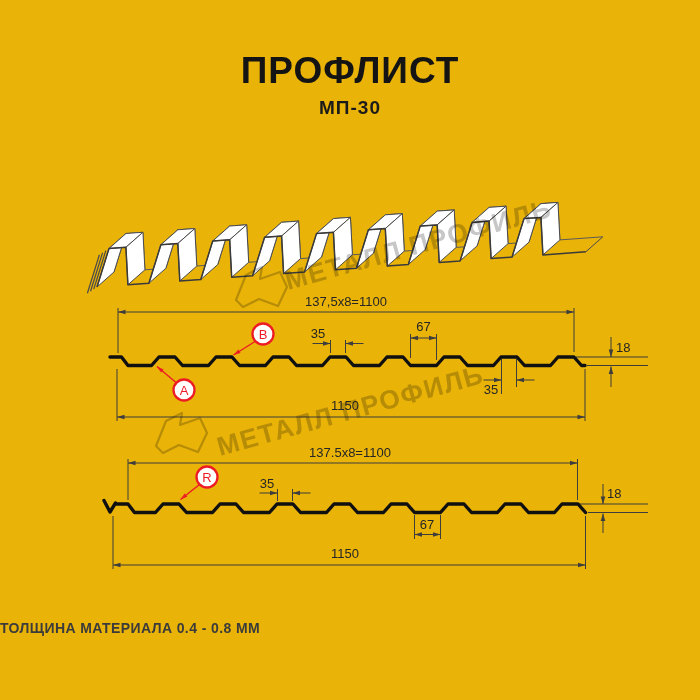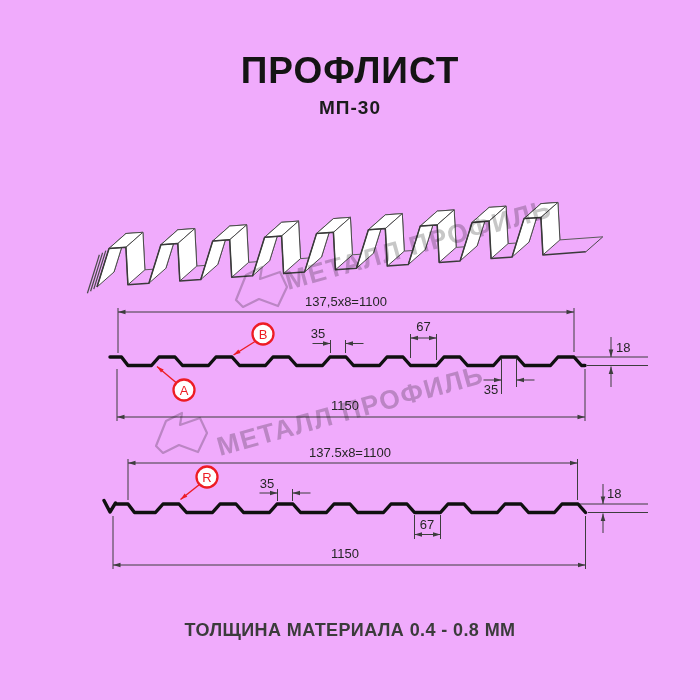--- a/index.html
+++ b/index.html
@@ -1,23 +1,23 @@
 <!DOCTYPE html>
 <html><head>
 <meta charset="utf-8">
 <style>
   html,body{margin:0;padding:0;background:#ffffff;}
-  .page{position:relative;width:700px;height:700px;background:#f0abfc;overflow:hidden;
+  .page{position:relative;width:700px;height:700px;background:#eab308;overflow:hidden;
         font-family:"Liberation Sans",sans-serif;}
   .title{position:absolute;left:0;right:0;top:50px;text-align:center;
          font-size:37px;font-weight:800;letter-spacing:1px;color:#141414;}
   .subtitle{position:absolute;left:0;right:0;top:97px;text-align:center;
          font-size:19px;font-weight:600;letter-spacing:1px;color:#1b1b1b;}
-  .footer{position:absolute;left:0;right:0;top:620px;text-align:center;
-         font-size:18px;font-weight:600;letter-spacing:.4px;color:#3b3b3b;}
+  .footer{position:absolute;left:0;right:0;top:620px;
+         font-size:14px;font-weight:600;letter-spacing:.4px;color:#3b3b3b;}
   svg{position:absolute;left:0;top:0;}
   svg text{font-family:"Liberation Sans",sans-serif;}
 </style>
 </head>
 <body>
 
 <div class="page">
   <div class="title">ПРОФЛИСТ</div>
   <div class="subtitle">МП-30</div>
   <svg id="drawing" width="700" height="700" viewBox="0 0 700 700">

